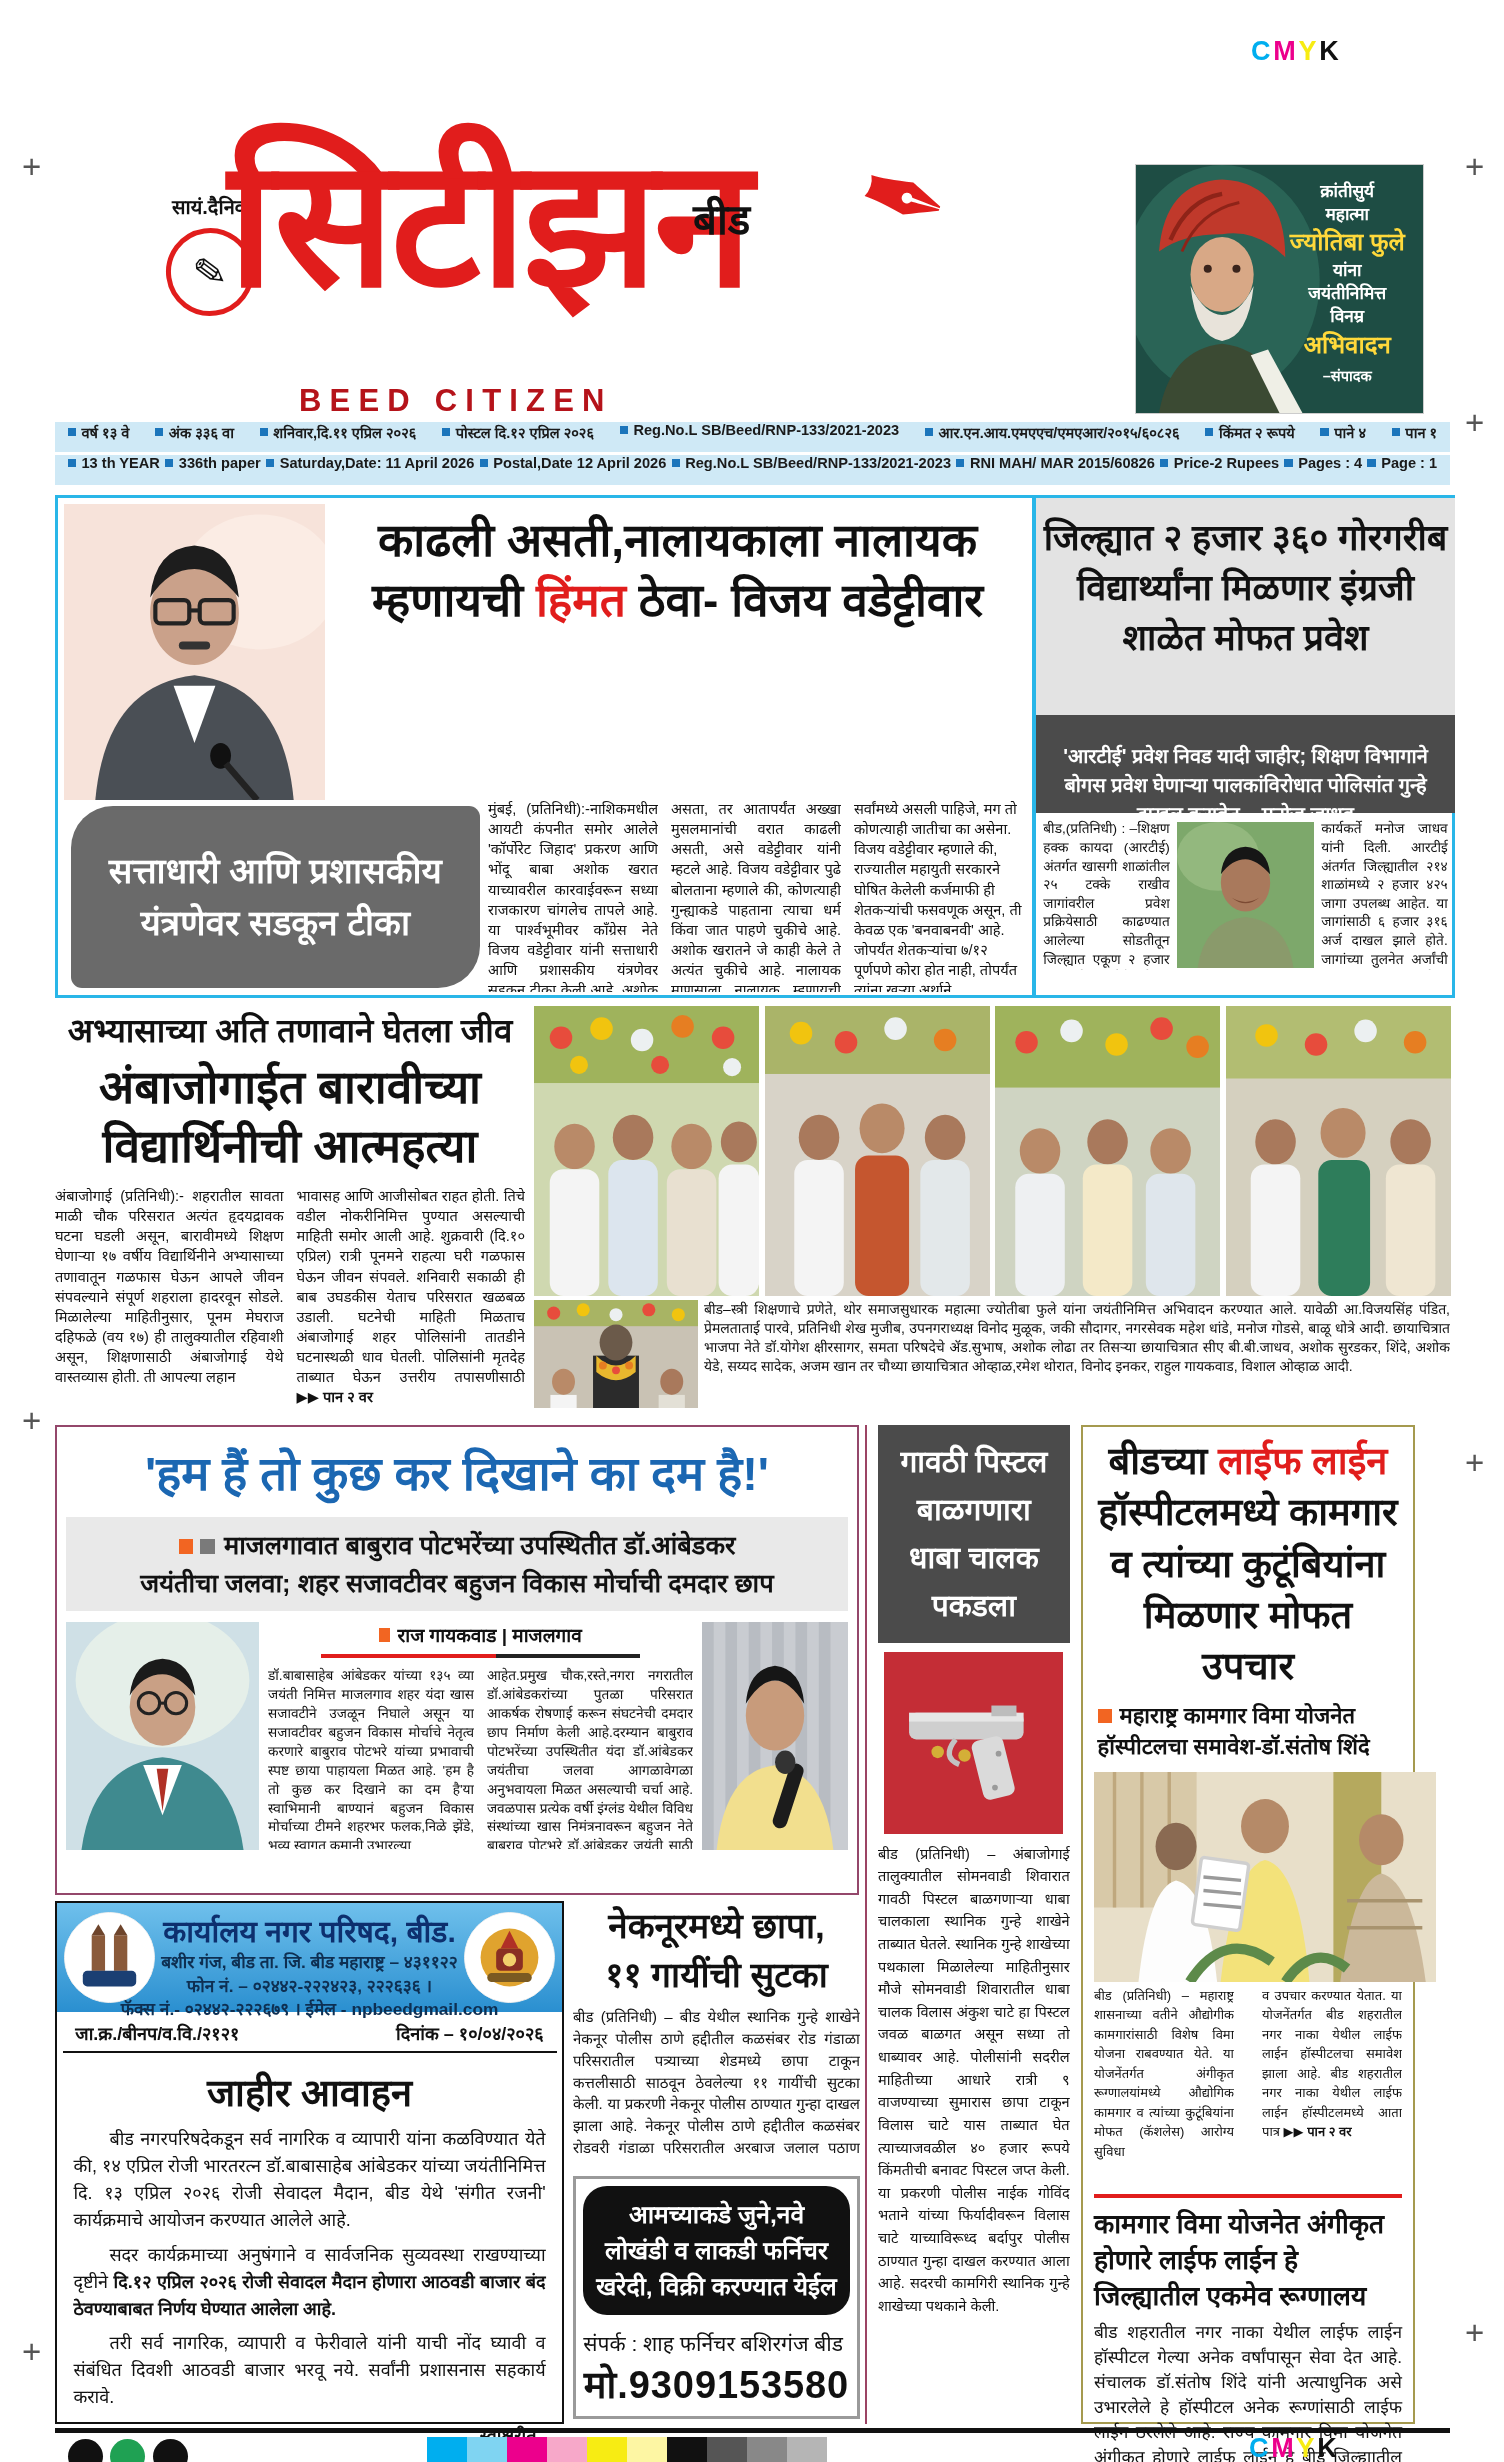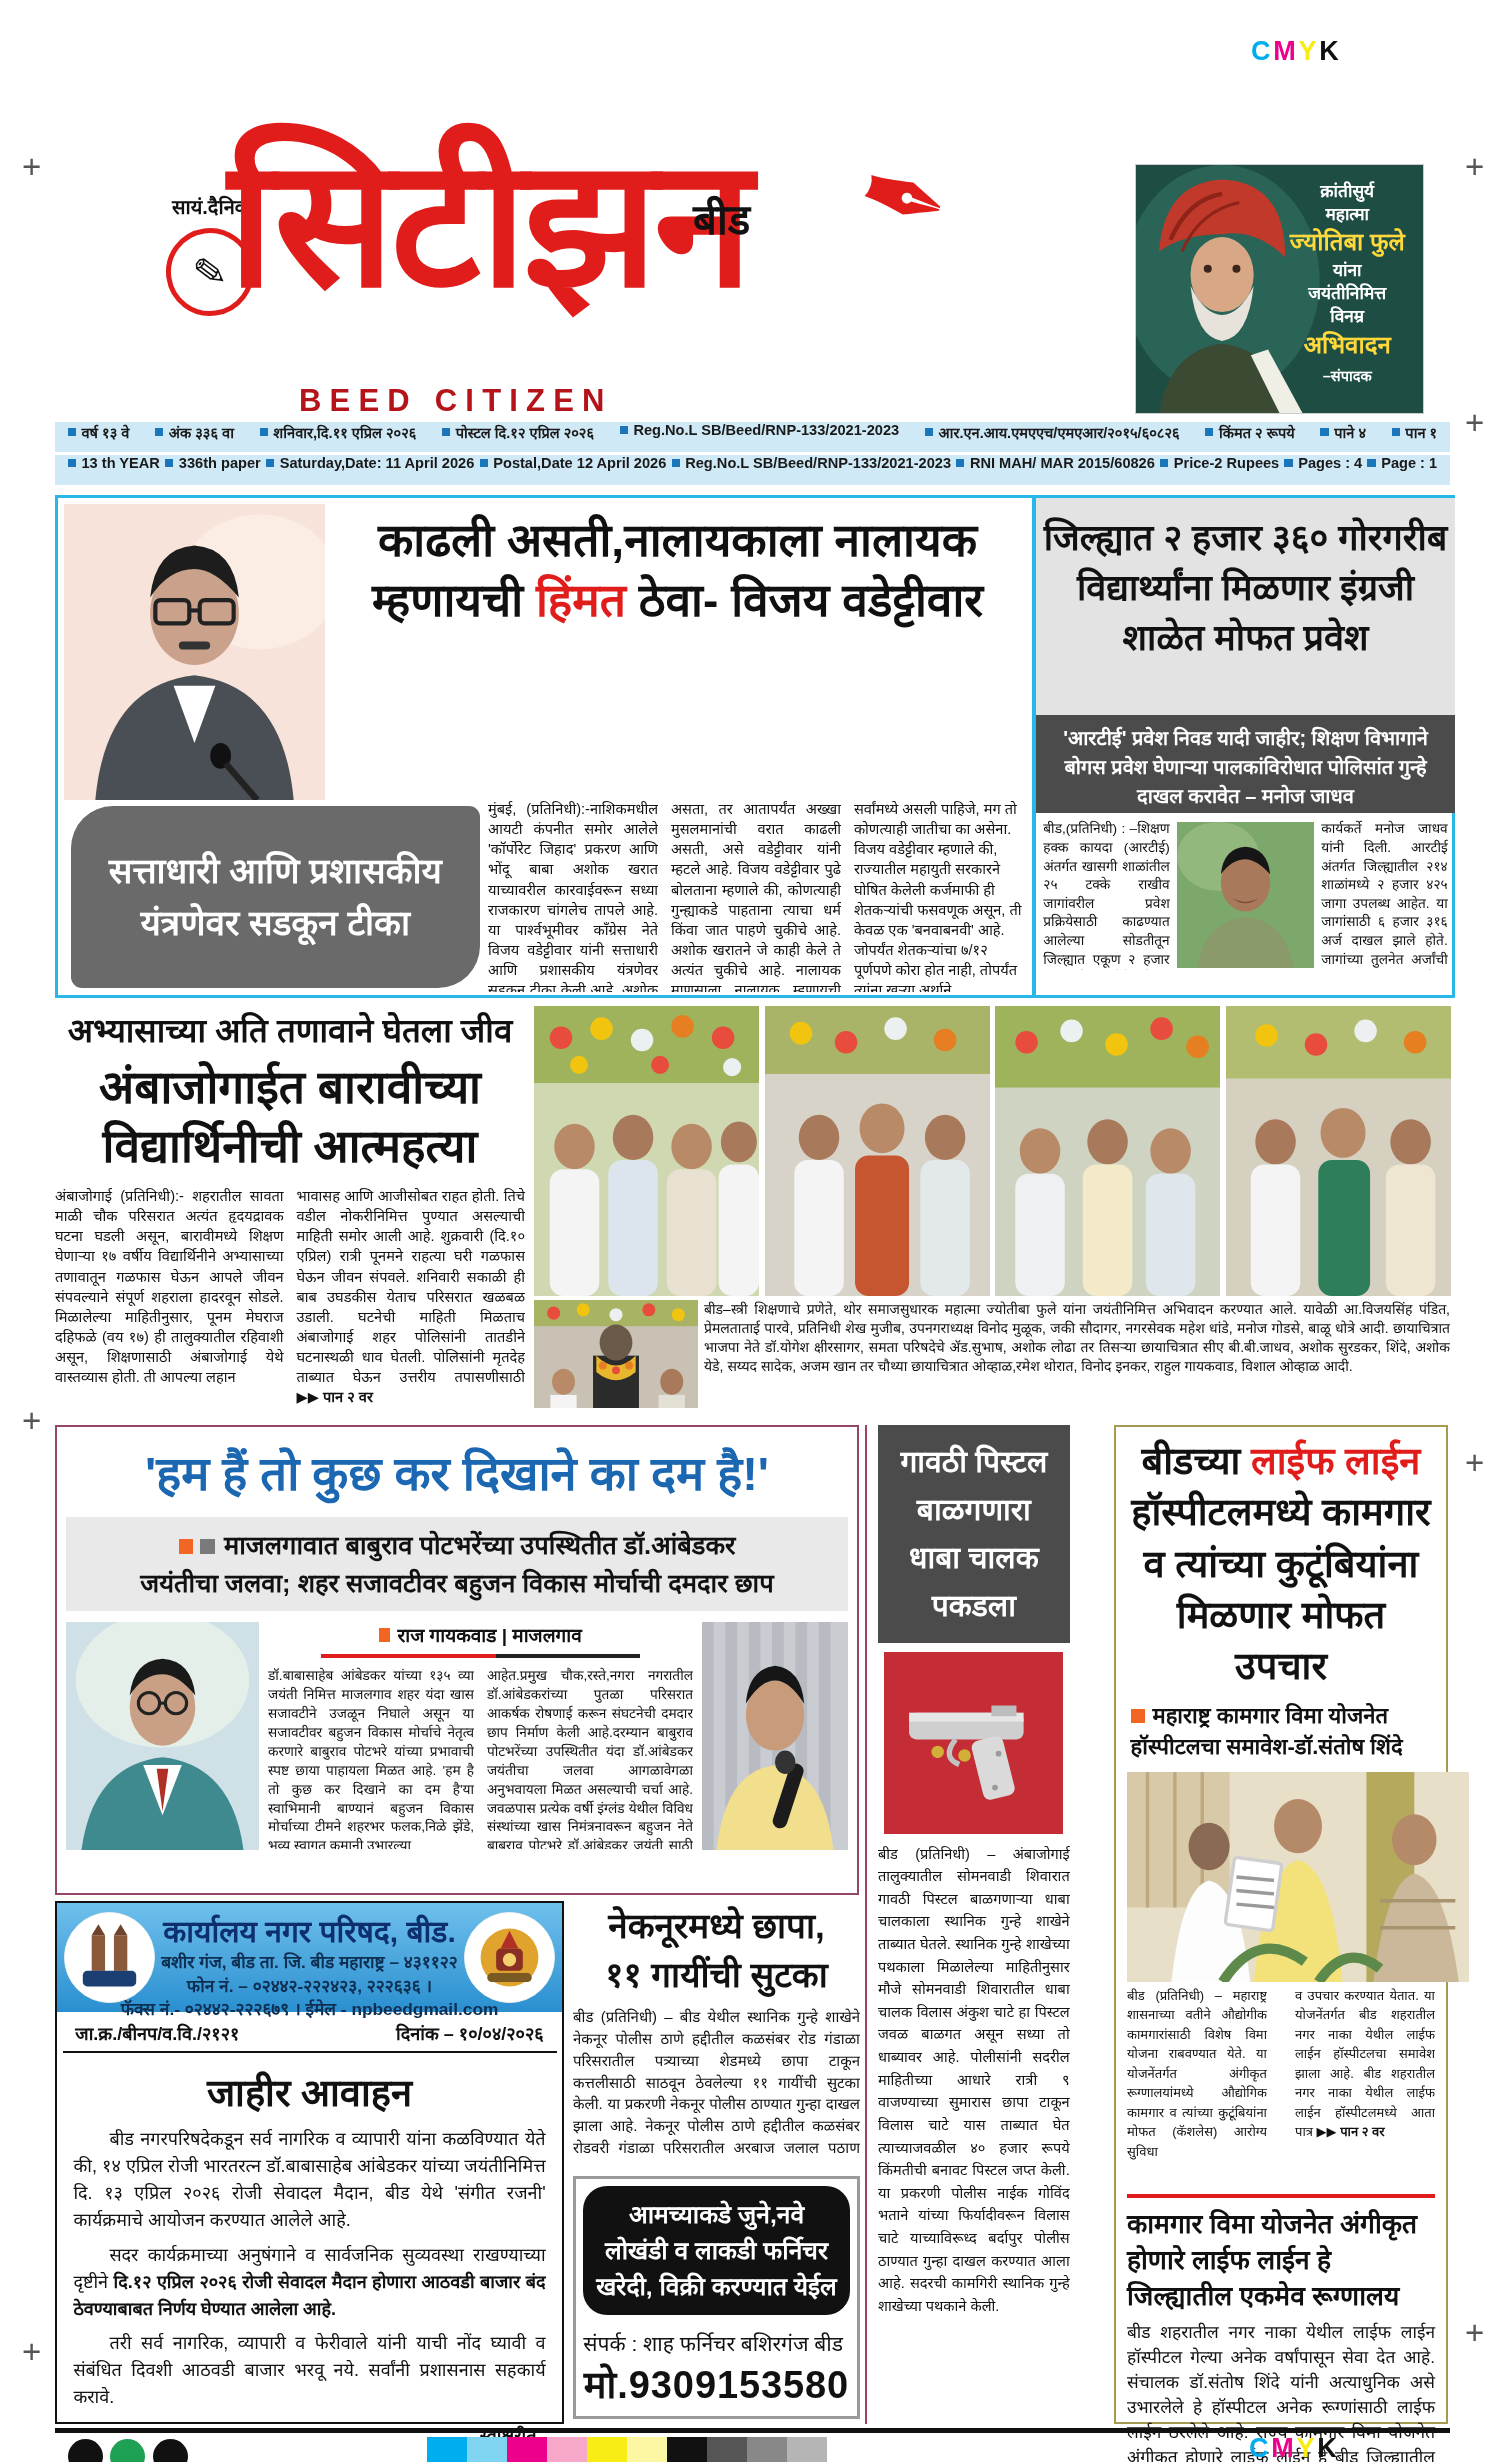--- a/index.html
+++ b/index.html
@@ -39,21 +39,21 @@
                 border-radius:42px 11px 42px 11px;display:flex;align-items:center;justify-content:center;
                 line-height:1.5;padding:9px;box-sizing:border-box;}
   .bodytext{font-size:14.6px;line-height:1.38;overflow:hidden;}
   .cols3{display:flex;gap:12.8px;}
   .cols3>div, .cols2>div{flex:1;overflow:hidden;}
   .cols2{display:flex;gap:12.8px;}
   
   .rte-head{background:#e3e3e3;font-size:36px;font-weight:800;text-align:center;line-height:1.4;
             padding:14.6px 7.3px;box-sizing:border-box;}
   .rte-sub{background:#4b4b4b;color:#fff;font-size:20px;font-weight:bold;text-align:center;
-           line-height:1.45;padding:9px 9px;box-sizing:border-box;}
+           line-height:1.45;padding:27px 9px;box-sizing:border-box;}
   .rte-body{display:flex;gap:7.3px;padding:7.3px;box-sizing:border-box;}
   .rte-body .c{flex:1;overflow:hidden;font-size:13.7px;line-height:1.36;}
   .photo{overflow:hidden;background:#ddd;}
   
   .kicker{font-size:33px;font-weight:800;text-align:center;}
   .headline-xl{font-size:46px;font-weight:800;text-align:center;line-height:1.3;}
   
   .caption{font-size:14px;line-height:1.35;overflow:hidden;}
   
   .jalwa-box{border:2.7px solid #94476b;box-sizing:border-box;background:#fff;}
@@ -451,21 +451,21 @@
           <path d="M40 49 q-8 10 2 14" stroke="#c2c2c2" stroke-width="3" fill="none"></path>
           <circle cx="30" cy="56" r="3.5" fill="#d4af37"></circle>
           <circle cx="45" cy="58" r="3.5" fill="#d4af37"></circle>
           <circle cx="64" cy="57" r="1.6" fill="#9a9a9a"></circle>
           <circle cx="62" cy="76" r="1.6" fill="#9a9a9a"></circle>
         </svg>
     </div>
     <div class="bodytext j" style="font-size:14.6px;line-height:1.55;height:492px;">बीड (प्रतिनिधी) – अंबाजोगाई तालुक्यातील सोमनवाडी शिवारात गावठी पिस्टल बाळगणाऱ्या धाबा चालकाला स्थानिक गुन्हे शाखेने ताब्यात घेतले. स्थानिक गुन्हे शाखेच्या पथकाला मिळालेल्या माहितीनुसार मौजे सोमनवाडी शिवारातील धाबा चालक विलास अंकुश चाटे हा पिस्टल जवळ बाळगत असून सध्या तो धाब्यावर आहे. पोलीसांनी सदरील माहितीच्या आधारे रात्री ९ वाजण्याच्या सुमारास छापा टाकून विलास चाटे यास ताब्यात घेत त्याच्याजवळील ४० हजार रूपये किंमतीची बनावट पिस्टल जप्त केली. या प्रकरणी पोलीस नाईक गोविंद भताने यांच्या फिर्यादीवरून विलास चाटे याच्याविरूध्द बर्दापुर पोलीस ठाण्यात गुन्हा दाखल करण्यात आला आहे. सदरची कामगिरी स्थानिक गुन्हे शाखेच्या पथकाने केली.</div>
   </div>
 
-  <div class="abs lifeline-box" style="left:1114px;top:1425px;width:334px;height:999px;">
+  <div class="abs lifeline-box" style="left:1081px;top:1425px;width:334px;height:999px;">
     <div class="ll-headline"><span>बीडच्या </span><span class="red">लाईफ लाईन</span><span> हॉस्पीटलमध्ये कामगार व त्यांच्या कुटूंबियांना मिळणार मोफत उपचार</span></div>
     <div class="ll-sub"><span class="sqo"></span><span>महाराष्ट्र कामगार विमा योजनेत हॉस्पीटलचा समावेश-डॉ.संतोष शिंदे</span></div>
     <div class="photo" style="width:342px;height:210px;margin:3.6px auto;">
       <svg width="100%" height="100%" viewBox="0 0 100 62" preserveAspectRatio="none">
           <rect width="100" height="62" fill="#e8dfc9"></rect>
           <rect x="70" width="14" height="62" fill="#b5a95e"></rect>
           <rect x="0" width="30" height="40" fill="#d8c9a8"></rect>
           <line x1="6" y1="0" x2="6" y2="40" stroke="#bfa87e" stroke-width="1"></line>
           <line x1="14" y1="0" x2="14" y2="40" stroke="#bfa87e" stroke-width="1"></line>
           <line x1="22" y1="0" x2="22" y2="40" stroke="#bfa87e" stroke-width="1"></line>

